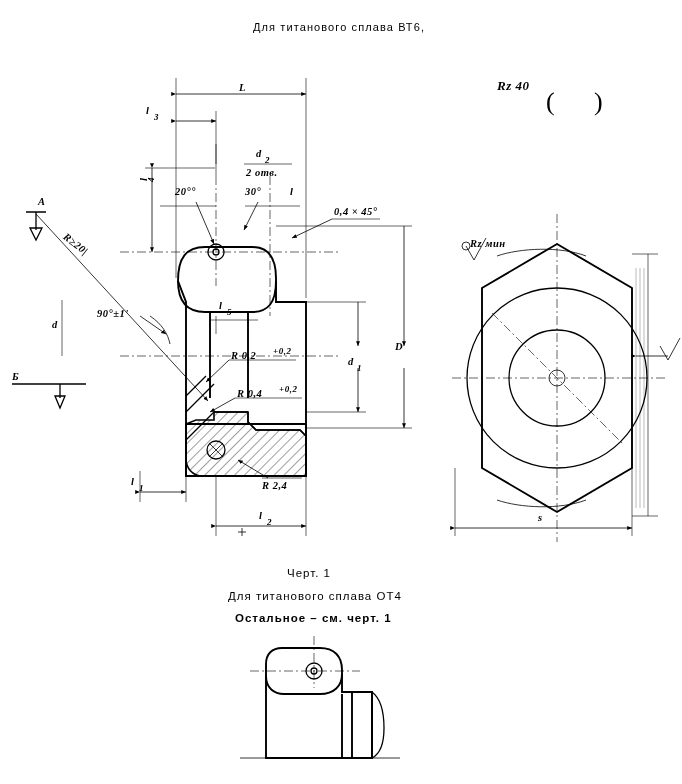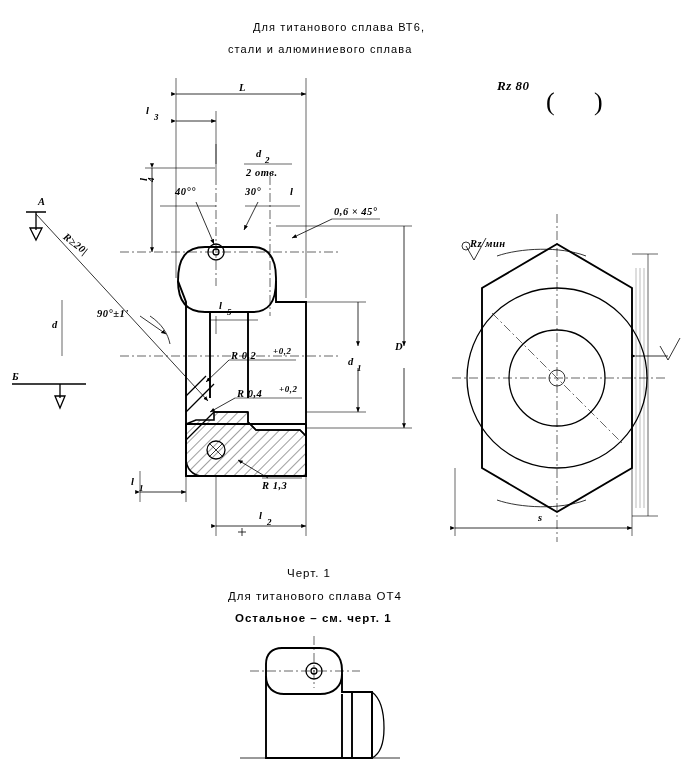--- a/index.html
+++ b/index.html
@@ -62,65 +62,64 @@
   .xthin { stroke-width: 0.6; }
   .dash { stroke-dasharray: 9 3 2 3; }
   .hatch { stroke: #000; stroke-width: 0.75; }
 </style>
 </head>
 <body>
 
 <div id="sheet">
 
   <div class="txt title-txt" style="left:253px; top:5px;">Для титанового сплава ВТ6,</div>
-  <div class="txt title-txt" style="left:228px; top:27px;">стали и алюминиевого сплава</div>
 
   <div class="txt cap-txt" style="left:287px; top:551px;">Черт. 1</div>
   <div class="txt cap-txt" style="left:228px; top:574px;">Для титанового сплава ОТ4</div>
   <div class="txt cap-txt" style="left:235px; top:596px;font-weight:bold;">Остальное – см. черт. 1</div>
   <div class="txt cap-txt" style="left:287px; top:768px;margin-top:9px;">Черт. 2</div>
 
-  <div class="txt rough" style="left:497px; top:62px;">Rz 80</div>
+  <div class="txt rough" style="left:497px; top:62px;">Rz 40</div>
   <div class="txt" style="left:546px; top:71px; font-size:26px; font-family:'Liberation Serif',serif;">(</div>
   <div class="txt" style="left:594px; top:71px; font-size:26px; font-family:'Liberation Serif',serif;">)</div>
 
   <div class="txt dim" style="left:239px; top:66px;">L</div>
 
   <div class="txt dim" style="left:146px; top:89px;">l</div>
   <div class="txt dim-sm" style="left:154px; top:96px;">3</div>
 
   <div class="txt dim" style="left:256px; top:132px;">d</div>
   <div class="txt dim-sm" style="left:265px; top:139px;">2</div>
   <div class="txt dim" style="left:246px; top:151px;text-align:right;">2 отв.</div>
 
   <div class="txt dim" style="left:138px; top:165px; transform:rotate(-90deg); transform-origin:left top;">l</div>
   <div class="txt dim-sm" style="left:146px; top:166px; transform:rotate(-90deg); transform-origin:left top;">4</div>
 
-  <div class="txt dim" style="left:175px; top:170px;">40°°</div>
+  <div class="txt dim" style="left:175px; top:170px;">20°°</div>
   <div class="txt dim" style="left:245px; top:170px;font-style:italic;">30°</div>
   <div class="txt dim" style="left:290px; top:170px;">l</div>
-  <div class="txt dim" style="left:334px; top:190px;">0,6 × 45°</div>
+  <div class="txt dim" style="left:334px; top:190px;">0,4 × 45°</div>
 
   <div class="txt dim" style="left:38px; top:180px;">А</div>
   <div class="txt dim" style="left:12px; top:355px;">Б</div>
 
   <div class="txt dim" style="left:68px; top:215px; transform:rotate(38deg); transform-origin:left top;">R≥20|</div>
 
   <div class="txt dim" style="left:52px; top:303px;">d</div>
 
   <div class="txt dim" style="left:97px; top:292px;text-align:right;">90°±1'</div>
 
   <div class="txt dim" style="left:219px; top:284px;">l</div>
   <div class="txt dim-sm" style="left:227px; top:291px;">5</div>
 
   <div class="txt dim" style="left:231px; top:334px;">R 0,2</div>
   <div class="txt dim-sm" style="left:273px; top:330px;">+0,2</div>
   <div class="txt dim" style="left:237px; top:372px;">R 0,4</div>
   <div class="txt dim-sm" style="left:279px; top:368px;">+0,2</div>
-  <div class="txt dim" style="left:262px; top:464px;">R 1,3</div>
+  <div class="txt dim" style="left:262px; top:464px;">R 2,4</div>
 
   <div class="txt dim" style="left:348px; top:340px;">d</div>
   <div class="txt dim-sm" style="left:357px; top:347px;">1</div>
 
   <div class="txt dim" style="left:395px; top:325px;">D</div>
 
   <div class="txt dim" style="left:131px; top:460px;">l</div>
   <div class="txt dim-sm" style="left:139px; top:467px;">1</div>
 
   <div class="txt dim" style="left:259px; top:494px;">l</div>

